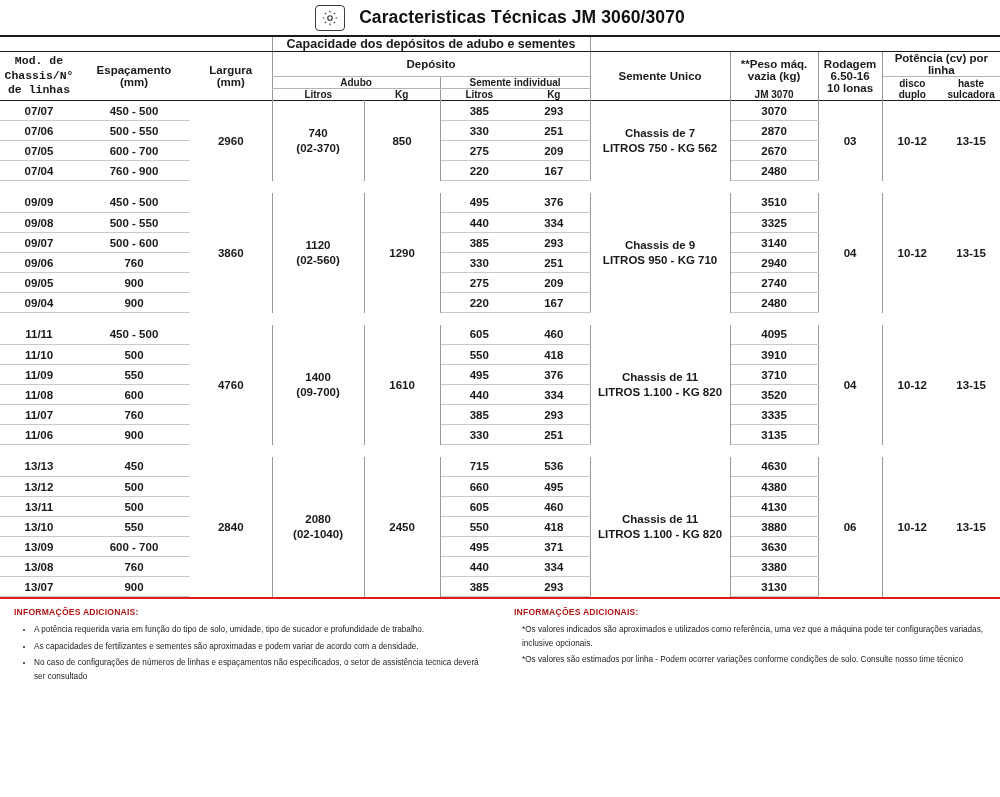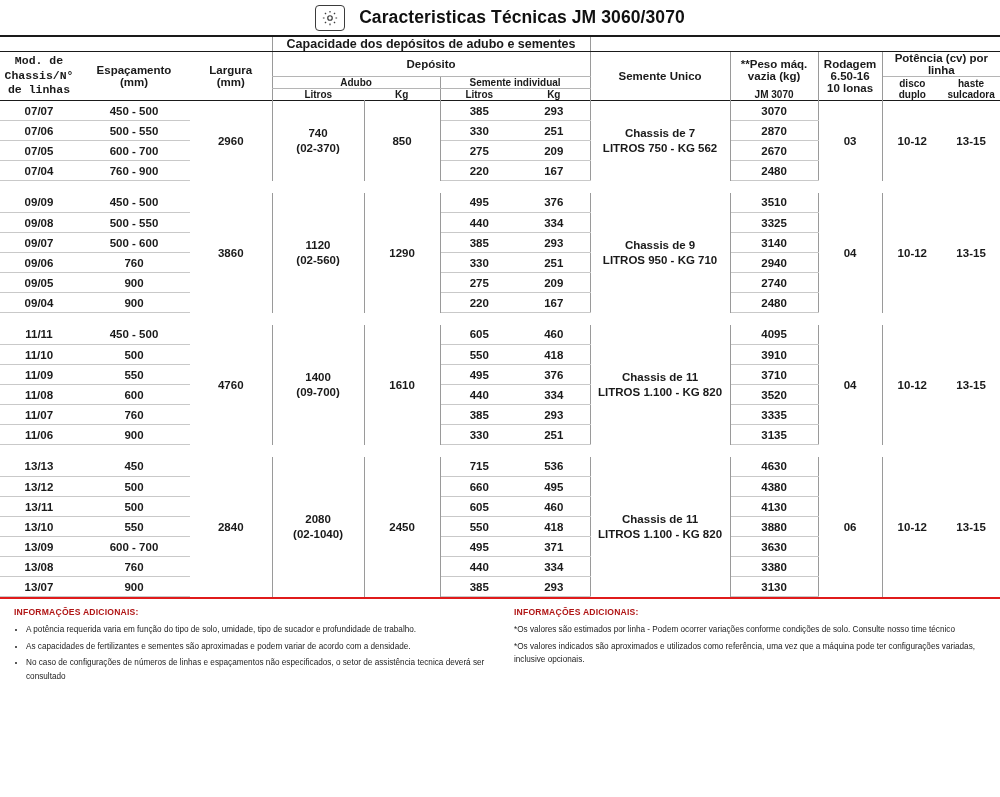--- a/index.html
+++ b/index.html
@@ -74,21 +74,21 @@
   .footer {
     display: flex; padding: 8px 0 0 0;
   }
   .fcol { width: 50%; padding: 0 14px; }
   .fcol h4 {
     margin: 0 0 6px 0; font-size: 8.6px; font-weight: bold; color: #b01515;
     letter-spacing: .2px;
   }
   .fcol ul { margin: 0; padding-left: 12px; }
   .fcol li, .fcol p {
-    font-size: 8.2px; line-height: 1.65; margin: 0 0 3px 0; color: #222;
+    font-size: 8.2px; line-height: 1.65; margin: 0 0 3px 8px; color: #222;
     font-weight: normal;
   }
   .fcol p { padding-left: 0; }
 </style>
 </head>
 <body>
 
 <div class="page">
 
   <div class="header">
@@ -408,19 +408,19 @@
       <h4>INFORMAÇÕES ADICIONAIS:</h4>
       <ul id="footer-left-list">
           <li>A potência requerida varia em função do tipo de solo, umidade, tipo de sucador e profundidade de trabalho.</li>
           <li>As capacidades de fertilizantes e sementes são aproximadas e podem variar de acordo com a densidade.</li>
           <li>No caso de configurações de números de linhas e espaçamentos não especificados, o setor de assistência tecnica deverá ser consultado</li>
         </ul>
     </div>
     <div class="fcol">
       <h4>INFORMAÇÕES ADICIONAIS:</h4>
       <div id="footer-right-list">
+          <p>*Os valores indicados são aproximados e utilizados como referência, uma vez que a máquina pode ter configurações variadas,  inclusive opcionais.</p>
           <p>*Os valores são estimados por linha - Podem ocorrer variações conforme condições de solo. Consulte nosso time técnico</p>
-          <p>*Os valores indicados são aproximados e utilizados como referência, uma vez que a máquina pode ter configurações variadas,  inclusive opcionais.</p>
         </div>
     </div>
   </div>
 
 </div>
 
 </body></html>

